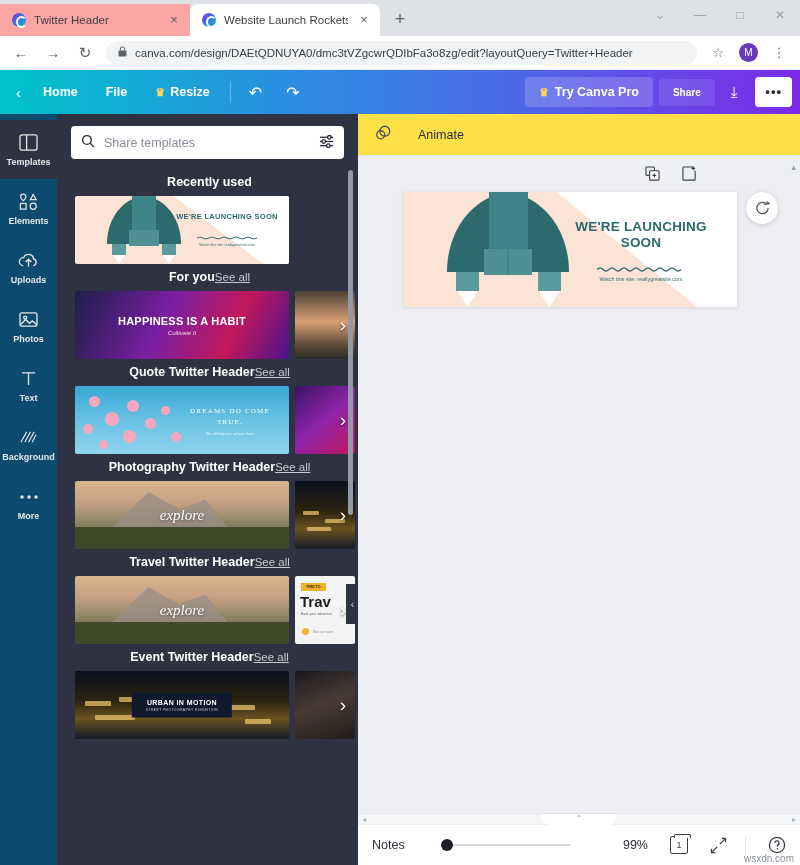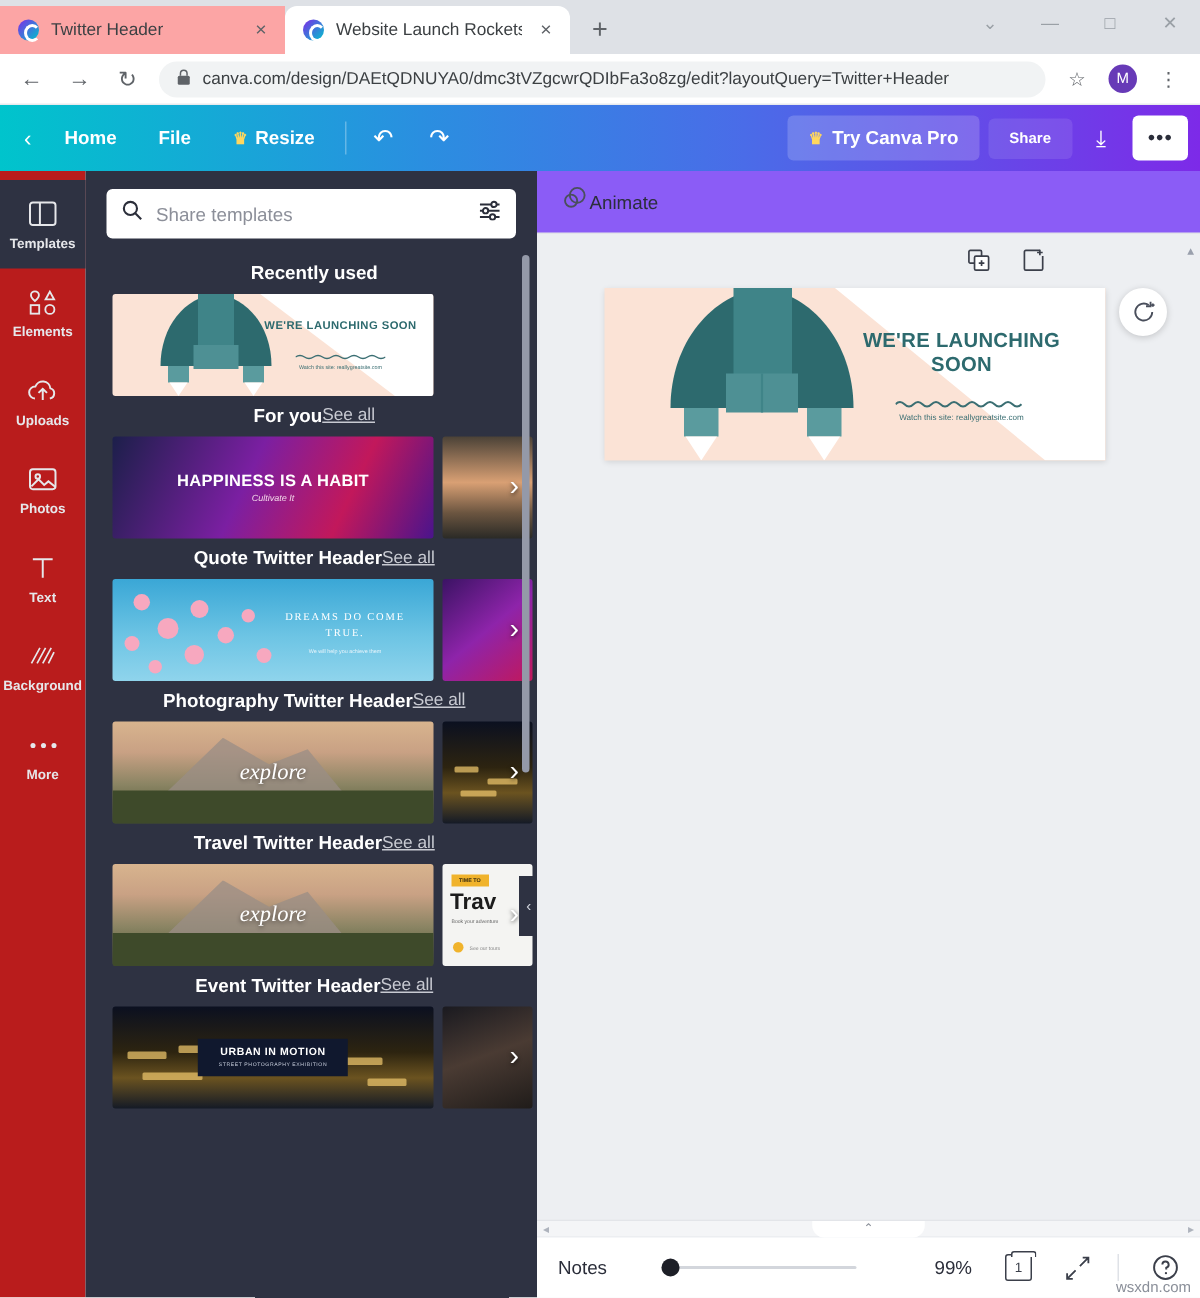--- a/index.html
+++ b/index.html
@@ -121,21 +121,21 @@
     background:#ffffff; border-radius:4px; padding:7px 10px; margin-left:6px;
     cursor:pointer; color:#2b2e3a; font-size:13px; font-weight:bold;
     letter-spacing:1px; line-height:16px;
   }
 
   
   .workspace { display: flex; height: 751px; }
 
   
   .rail {
-    width: 57px; background: #b91c1c; flex: 0 0 57px;
+    width: 57px; background: #0c4a6e; flex: 0 0 57px;
     display: flex; flex-direction: column; padding-top: 6px;
     position: relative;
   }
   .rail-item {
     height: 59px; display: flex; flex-direction: column; align-items: center;
     justify-content: center; gap: 4px; cursor: pointer; position:relative;
   }
   .rail-item.active { background: #2e3242; }
   .rail-label { color: #e6e7ea; font-size: 9px; font-weight: bold; }
   .rail-ico { color: #e6e7ea; display:flex; align-items:center; justify-content:center; height:20px;}
@@ -255,22 +255,22 @@
   }
   .t-travel .big{ position:absolute; left:5px; top:17px; color:#1c1c1c; font-size:15px; font-weight:bold;}
   .t-travel .sm{ position:absolute; left:6px; top:36px; color:#666; font-size:3.4px;}
   .t-travel .dot{ position:absolute; left:7px; bottom:9px; width:7px; height:7px; border-radius:50%; background:#f0b32c;}
   .t-travel .sm2{ position:absolute; left:18px; bottom:10px; color:#888; font-size:3.4px;}
   .t-person { background: linear-gradient(160deg,#1a1a20 0%,#4a3b33 48%,#201c1a 100%); }
 
   
   .canvas-col { flex: 1; display: flex; flex-direction: column; background:#edeff2; }
   .canvas-toolbar {
-    height: 42px; background:#8b5cf6; display:flex; align-items:center;
-    padding: 0 16px; gap: 1px; border-bottom:1px solid #e3e5e9;
+    height: 42px; background:#fde047; display:flex; align-items:center;
+    padding: 0 16px; gap: 26px; border-bottom:1px solid #e3e5e9;
   }
   .animate-lbl { font-size:12.5px; color:#2b2e3a; }
   .canvas-body { flex:1; position:relative; overflow:hidden; }
   .canvas-scroll-up {
     position:absolute; right:4px; top:6px; color:#9aa0ad; font-size:9px;
   }
   .design-tools {
     position:absolute; left:287px; top:10px; display:flex; gap:22px;
     color:#3b3f4a; font-size:13px;
   }

